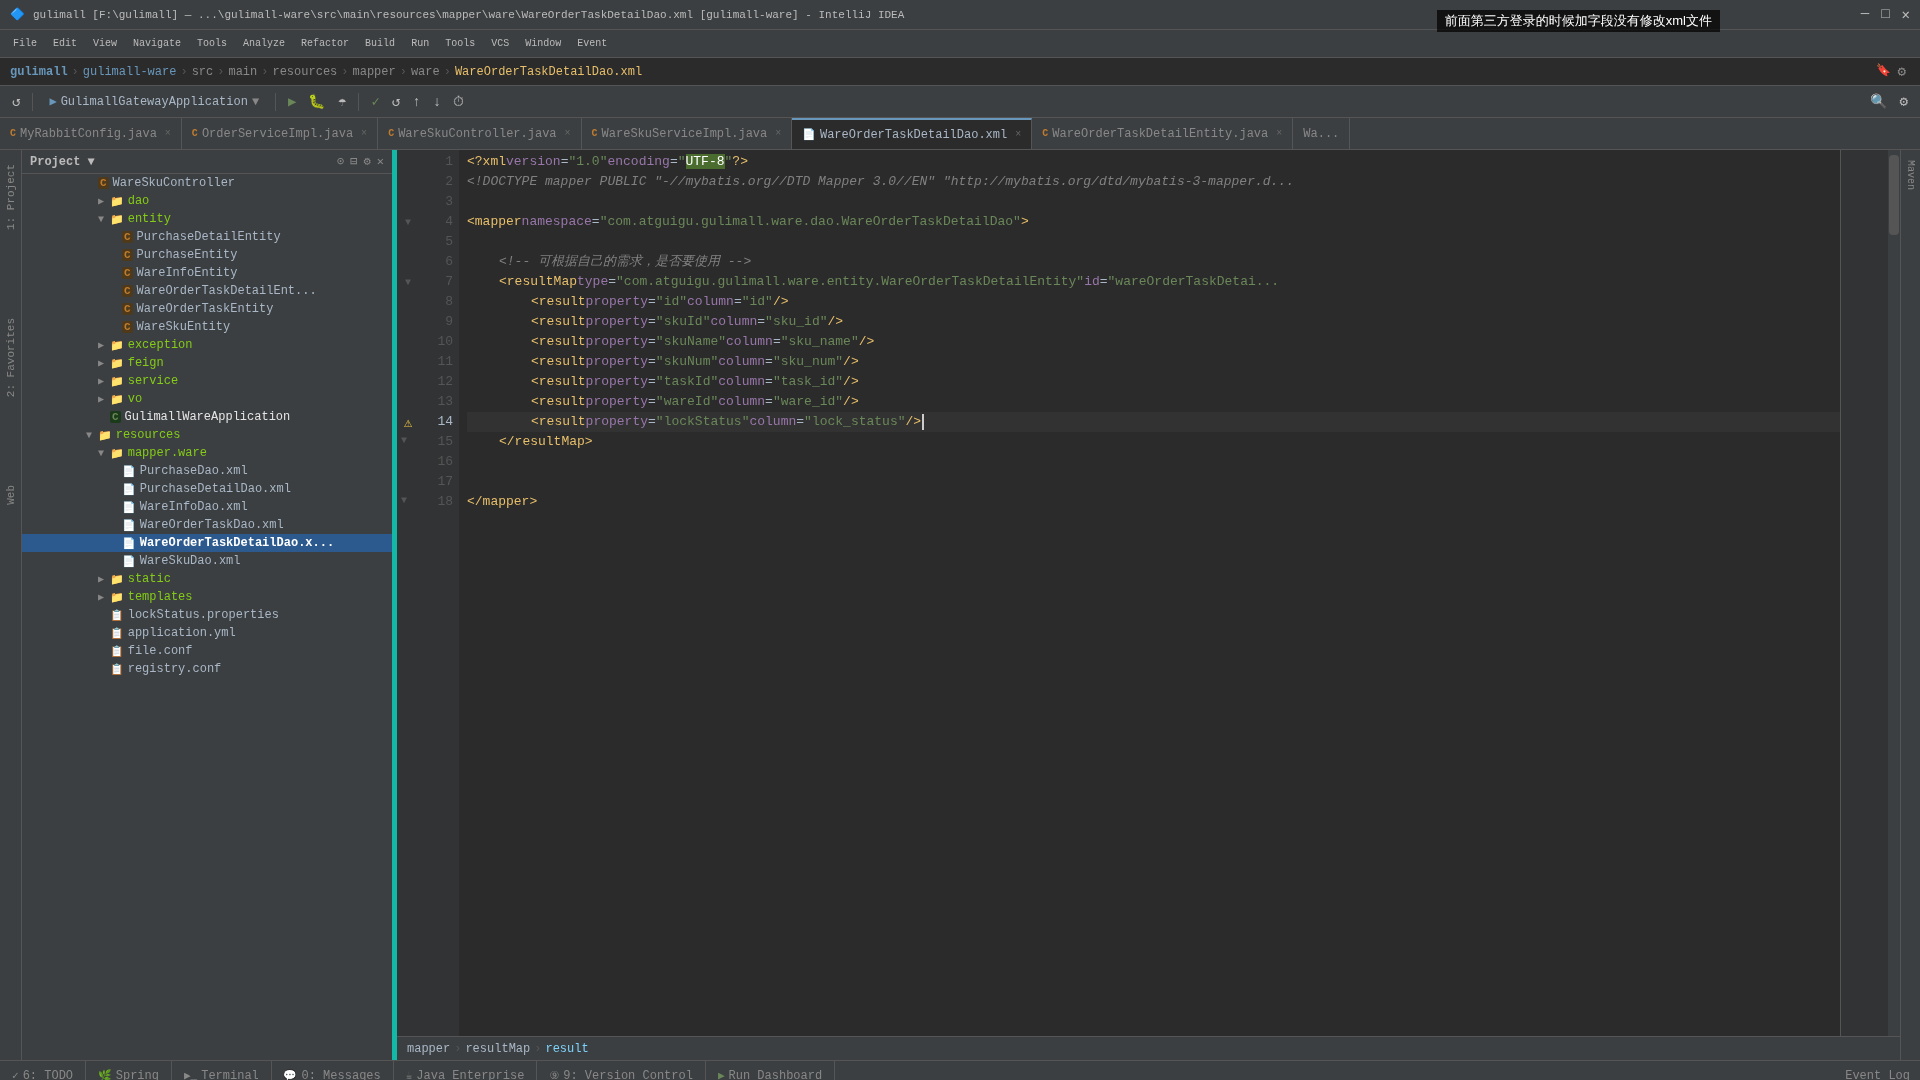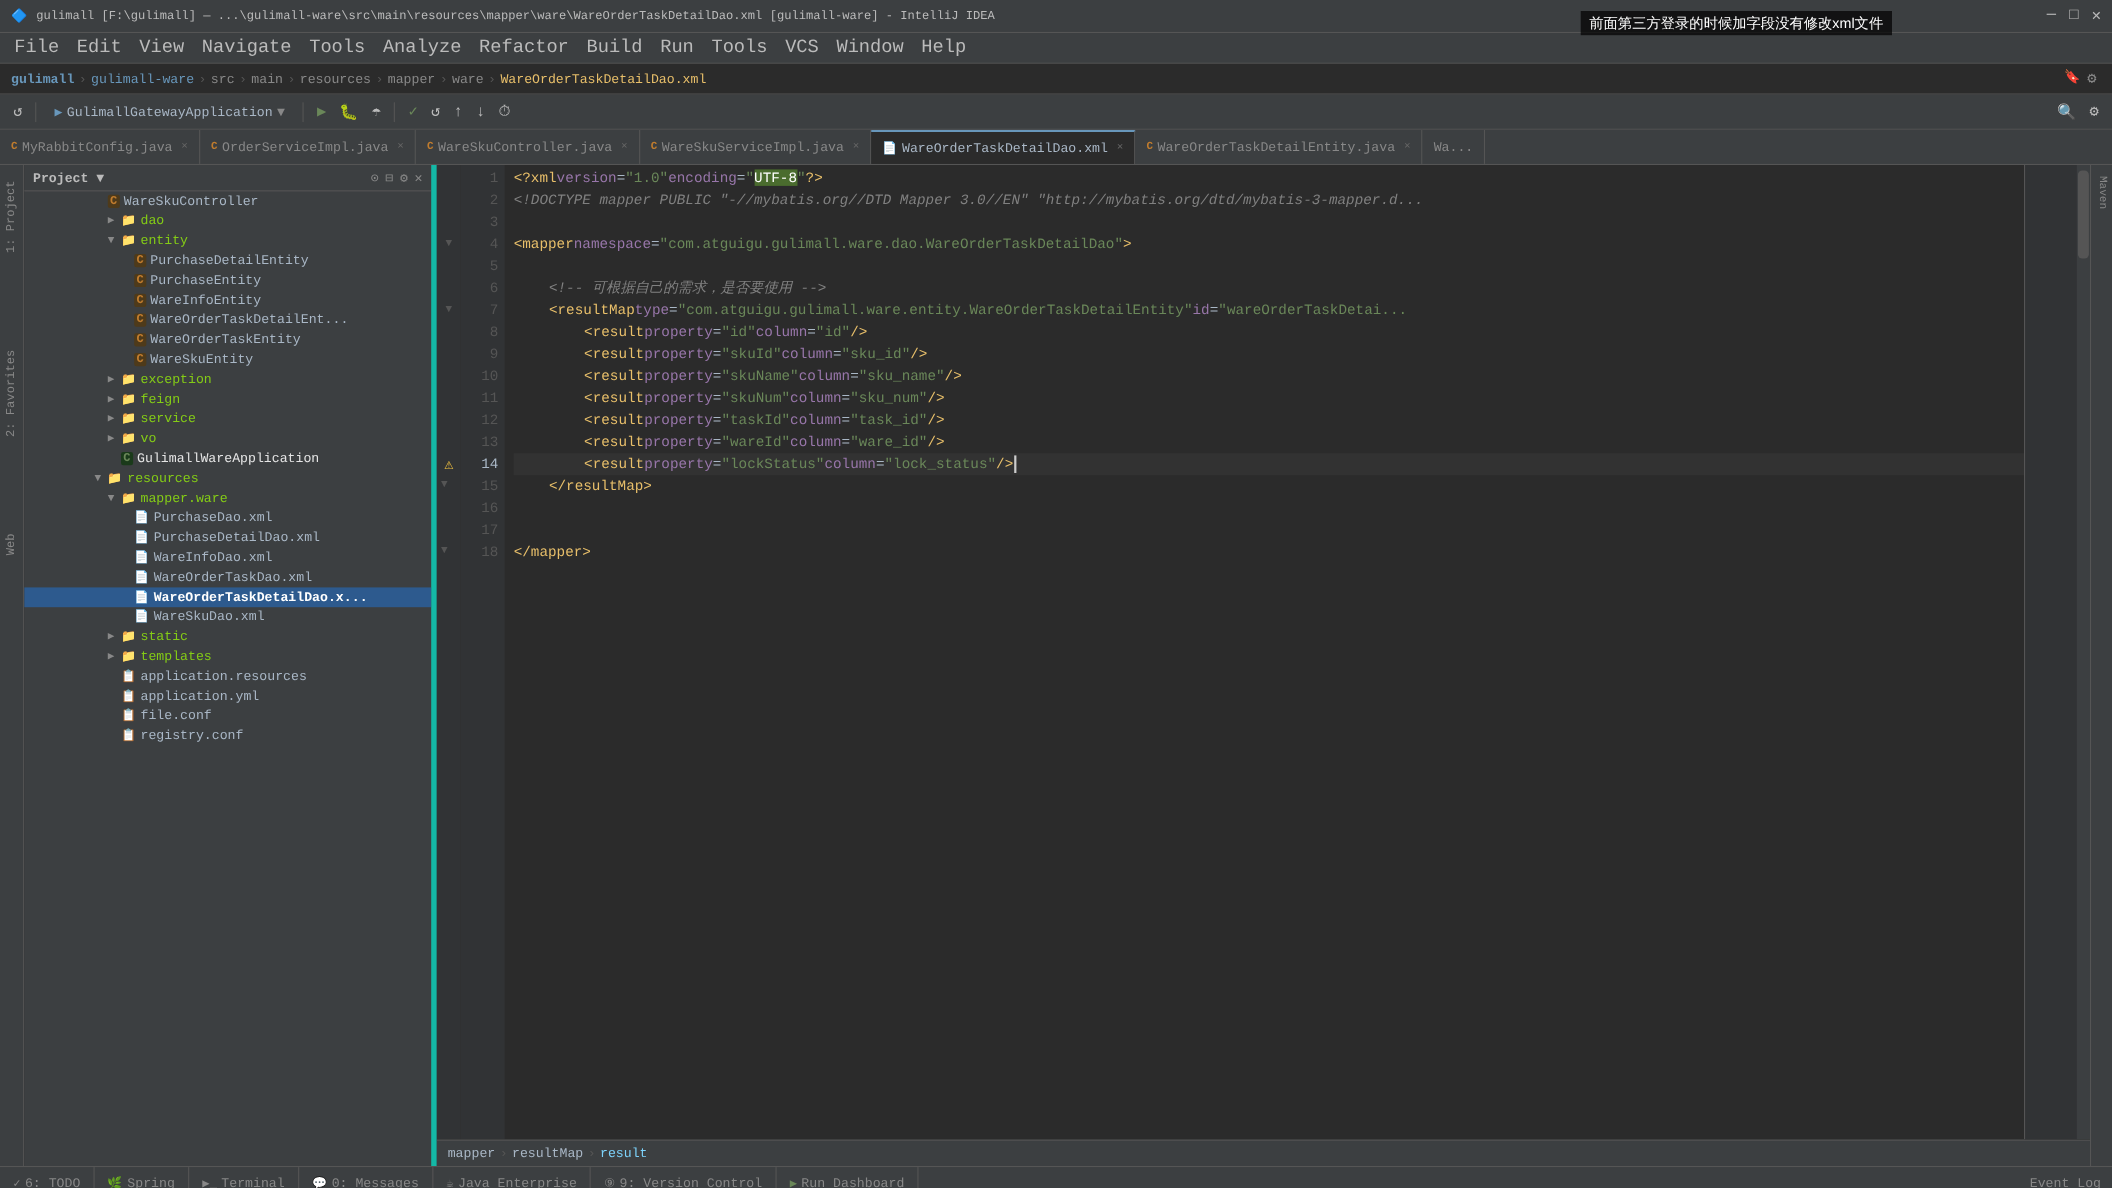--- a/index.html
+++ b/index.html
@@ -6,21 +6,21 @@
     body { font-family: 'Consolas', 'Courier New', monospace; font-size: 13px; background: #2b2b2b; color: #a9b7c6; width: 1920px; height: 1080px; overflow: hidden; }
 
     
     .title-bar { background: #3c3f41; height: 30px; display: flex; align-items: center; justify-content: space-between; padding: 0 10px; border-bottom: 1px solid #555; }
     .title-bar-left { display: flex; align-items: center; gap: 8px; font-size: 12px; color: #bbb; }
     .title-bar-right { display: flex; gap: 12px; }
     .title-btn { color: #bbb; cursor: pointer; font-size: 14px; }
 
     
     .menu-bar { background: #3c3f41; height: 28px; display: flex; align-items: center; padding: 0 5px; border-bottom: 1px solid #555; }
-    .menu-item { color: #bbb; font-size: 17px; padding: 4px 8px; cursor: pointer; }
+    .menu-item { color: #bbb; font-size: 10px; padding: 4px 8px; cursor: pointer; }
 
     
     .tab-bar { background: #3c3f41; height: 32px; display: flex; align-items: stretch; border-bottom: 1px solid #555; overflow: hidden; }
     .tab { display: flex; align-items: center; padding: 0 10px; font-size: 12px; color: #888; border-right: 1px solid #555; cursor: pointer; white-space: nowrap; gap: 4px; }
     .tab.active { background: #2b2b2b; color: #a9b7c6; border-top: 2px solid #6897bb; }
     .tab-close { font-size: 10px; color: #666; margin-left: 4px; }
 
     
     .breadcrumb { background: #3c3f41; height: 26px; display: flex; align-items: center; padding: 0 10px; font-size: 12px; color: #888; border-bottom: 1px solid #555; gap: 4px; }
     .bc-sep { color: #555; }
@@ -107,21 +107,21 @@
   <span class="menu-item">View</span>
   <span class="menu-item">Navigate</span>
   <span class="menu-item">Tools</span>
   <span class="menu-item">Analyze</span>
   <span class="menu-item">Refactor</span>
   <span class="menu-item">Build</span>
   <span class="menu-item">Run</span>
   <span class="menu-item">Tools</span>
   <span class="menu-item">VCS</span>
   <span class="menu-item">Window</span>
-  <span class="menu-item">Help</span>
+  <span class="menu-item">Event</span>
 </div>
 
 <div class="breadcrumb" style="background:#2b2b2b; border-bottom:1px solid #555; height:28px;">
   <span class="bc-item" style="color:#6897bb; font-weight:bold;">gulimall</span>
   <span class="bc-sep">›</span>
   <span class="bc-item" style="color:#6897bb;">gulimall-ware</span>
   <span class="bc-sep">›</span>
   <span class="bc-item">src</span>
   <span class="bc-sep">›</span>
   <span class="bc-item">main</span>
@@ -361,21 +361,21 @@
     <div class="tree-item">
       <span class="tree-indent" style="display:inline-block; width:72px;"></span>
       <span class="tree-arrow">▶</span>
       <span class="icon-folder tree-icon">📁</span>
       <span class="tree-label folder">templates</span>
     </div>
     <div class="tree-item">
       <span class="tree-indent" style="display:inline-block; width:72px;"></span>
       <span class="tree-arrow"></span>
       <span class="tree-icon" style="color:#6897bb;">📋</span>
-      <span class="tree-label">application.resources</span>
+      <span class="tree-label">lockStatus.properties</span>
     </div>
     <div class="tree-item">
       <span class="tree-indent" style="display:inline-block; width:72px;"></span>
       <span class="tree-arrow"></span>
       <span class="tree-icon" style="color:#6897bb;">📋</span>
       <span class="tree-label">application.yml</span>
     </div>
     <div class="tree-item">
       <span class="tree-indent" style="display:inline-block; width:72px;"></span>
       <span class="tree-arrow"></span>

